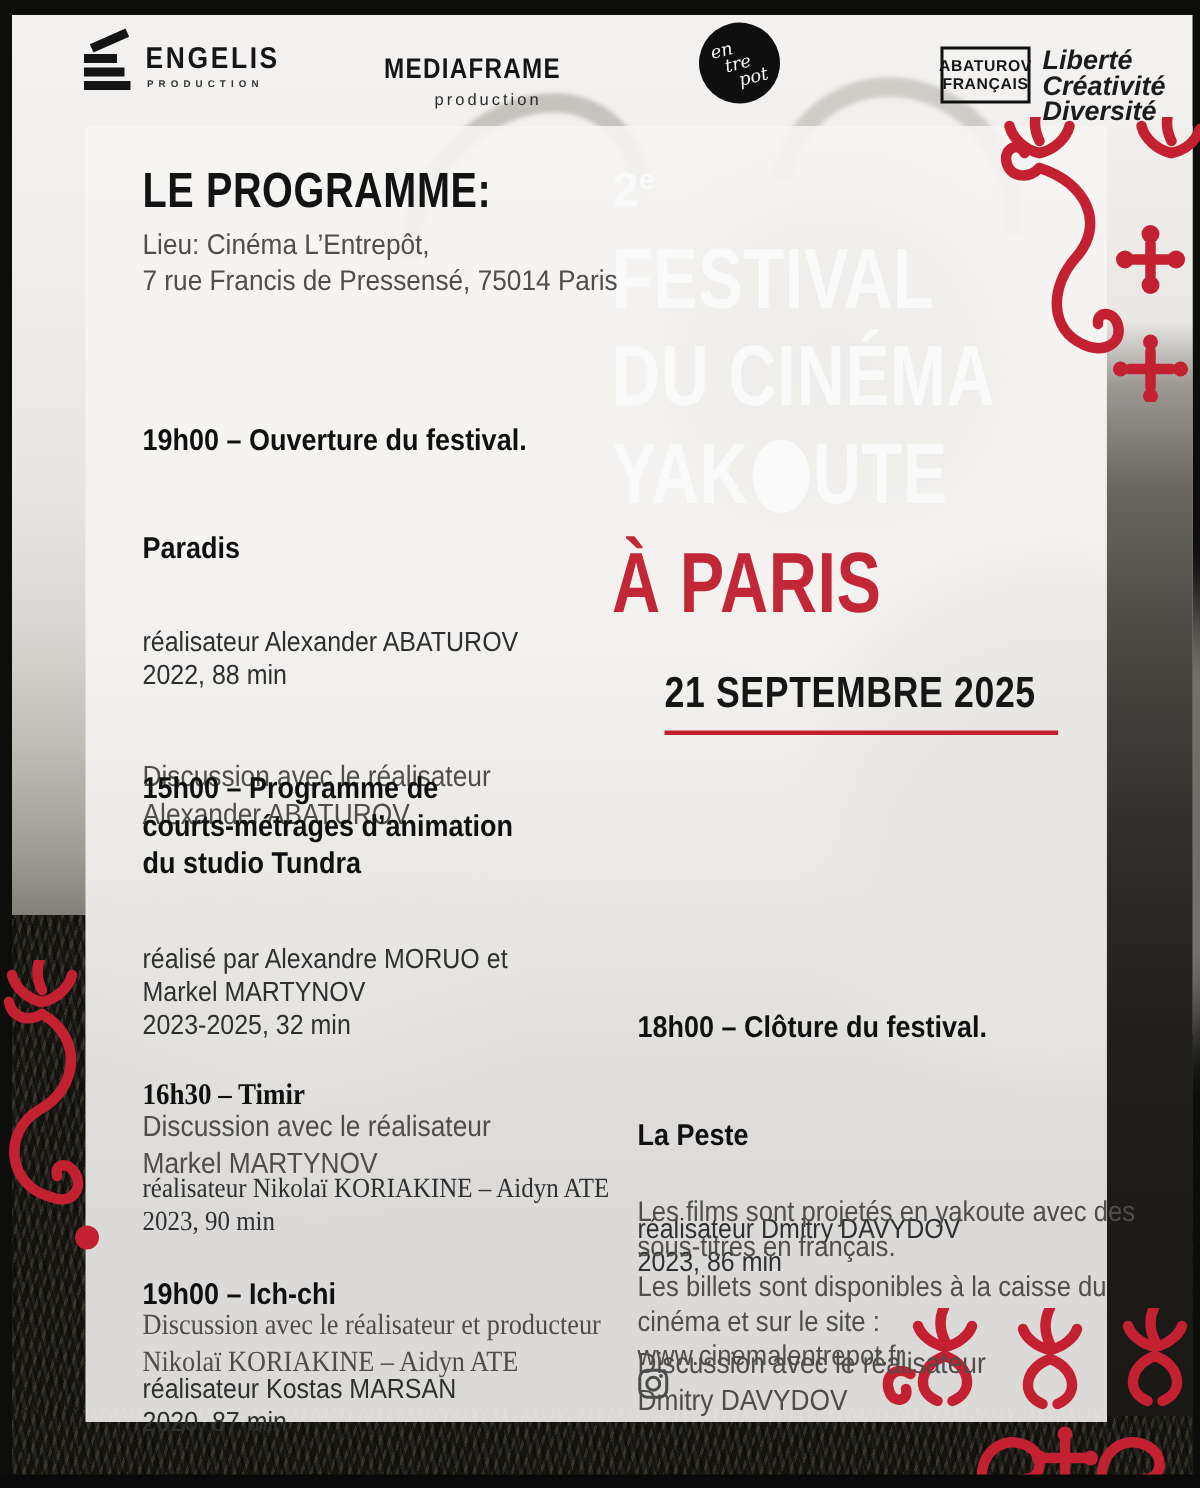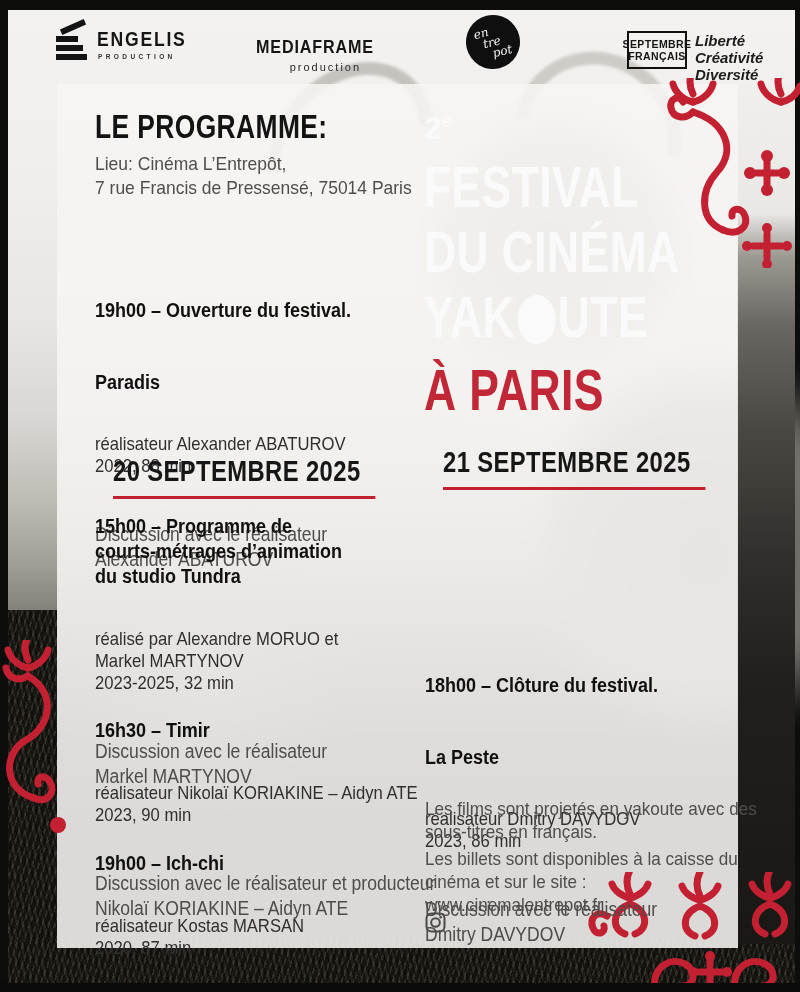--- a/index.html
+++ b/index.html
@@ -52,24 +52,24 @@
   .engelis-sub{position:absolute;left:43px;top:33px;font-size:6.5px;font-weight:bold;letter-spacing:3.4px;color:#333;}
   .mediaframe-name{font-size:19px;font-weight:bold;letter-spacing:1px;transform:scaleX(.85);transform-origin:0 0;}
   .mediaframe-sub{font-size:11px;letter-spacing:2px;color:#2a2a2a;text-align:center;margin-top:3px;}
   .entrepot-circle{width:54px;height:54px;border-radius:50%;background:#0f0f0f;color:#f5f5f5;
      display:flex;flex-direction:column;justify-content:center;transform:rotate(-14deg);
      font-family:"DejaVu Serif",serif;font-style:italic;font-size:12px;line-height:11px;padding-left:10px;}
   .entrepot-circle .l2{margin-left:7px;}
   .entrepot-circle .l3{margin-left:14px;}
   .if-box{width:60px;height:38px;border:2px solid #101010;display:flex;flex-direction:column;
      align-items:center;justify-content:center;font-size:10.5px;font-weight:bold;line-height:12px;letter-spacing:.4px;}
-  .if-tagline{position:absolute;left:68px;top:1px;font-style:italic;font-weight:bold;font-size:15px;
+  .if-tagline{position:absolute;left:68px;top:1px;font-style:italic;font-weight:bold;font-size:18px;
      line-height:17px;color:#1c1c1c;white-space:pre;}
   
-  .title-block{position:absolute;z-index:6;left:424px;top:104px;color:#fafafa;}
+  .title-block{position:absolute;z-index:6;left:408px;top:104px;color:#fafafa;}
   .edition{font-size:32px;font-weight:bold;line-height:34px;}
   .edition sup{font-size:19px;}
   .title-line{font-size:57px;font-weight:bold;line-height:65px;letter-spacing:.5px;
      transform:scaleX(.78);transform-origin:0 0;white-space:pre;}
   .title-line.red{margin-top:8px;}
   .o-disc{display:inline-block;width:49px;height:49px;border-radius:50%;background:#fafafa;
      vertical-align:-7px;margin:0 3px;}
   
   .sec{position:absolute;z-index:6;white-space:pre;}
   .col-l{left:95px;}
@@ -195,64 +195,61 @@
     </div>
     <div class="logo" style="left:466px;top:15px;">
       <div class="entrepot-circle">
         <span class="l1">en</span>
         <span class="l2">tre</span>
         <span class="l3">pot</span>
       </div>
     </div>
     <div class="logo" style="left:627px;top:31px;width:160px;height:50px;">
       <div class="if-box">
-        <span>SEPTEMBRE</span>
+        <span>ABATUROV</span>
         <span>FRANÇAIS</span>
       </div>
       <div class="if-tagline">Liberté
 Créativité
 Diversité</div>
     </div>
   </div>
 
   <div class="title-block">
     <div class="edition"><span>2</span><sup>e</sup></div>
     <div class="title-line" style="margin-top:10px;">FESTIVAL</div>
     <div class="title-line">DU CINÉMA</div>
     <div class="title-line"><span>YAK</span><span class="o-disc"></span><span>UTE</span></div>
     <div class="title-line red" style="color:#c22737;">À PARIS</div>
   </div>
 
   <div class="sec col-l prog-heading" style="top:108px;">LE PROGRAMME:</div>
   <div class="sec col-l venue" style="top:152px;">Lieu: Cinéma L’Entrepôt,
 7 rue Francis de Pressensé, 75014 Paris</div>
 
-  <div class="sec col-l" style="top:262px;">
+  <div class="sec col-l" style="top:246px;">
     <div class="ev-title">19h00 – Ouverture du festival.</div>
     <div class="ev-film">Paradis</div>
     <div class="ev-credits">réalisateur Alexander ABATUROV
 2022, 88 min</div>
     <div class="ev-disc">Discussion avec le réalisateur
 Alexander ABATUROV</div>
   </div>
 
-  <div class="sec col-l" style="top:437px;">
-    <span class="date-h">20 SEPTEMBRE 2025</span>
-  </div>
   <div class="sec col-l" style="top:478px;">
     <div class="ev-title">15h00 – Programme de
 courts-métrages d’animation
 du studio Tundra</div>
     <div class="ev-credits">réalisé par Alexandre MORUO et
 Markel MARTYNOV
 2023-2025, 32 min</div>
     <div class="ev-disc">Discussion avec le réalisateur
 Markel MARTYNOV</div>
   </div>
-  <div class="sec col-l" style="top:682px;">
+  <div class="sec col-l" style="top:682px;font-family:Liberation Serif, serif;">
     <div class="ev-title">16h30 – Timir</div>
     <div class="ev-credits">réalisateur Nikolaï KORIAKINE – Aidyn ATE
 2023, 90 min</div>
     <div class="ev-disc">Discussion avec le réalisateur et producteur
 Nikolaï KORIAKINE – Aidyn ATE</div>
   </div>
   <div class="sec col-l" style="top:815px;">
     <div class="ev-title">19h00 – Ich-chi</div>
     <div class="ev-credits">réalisateur Kostas MARSAN
 2020, 87 min</div>

